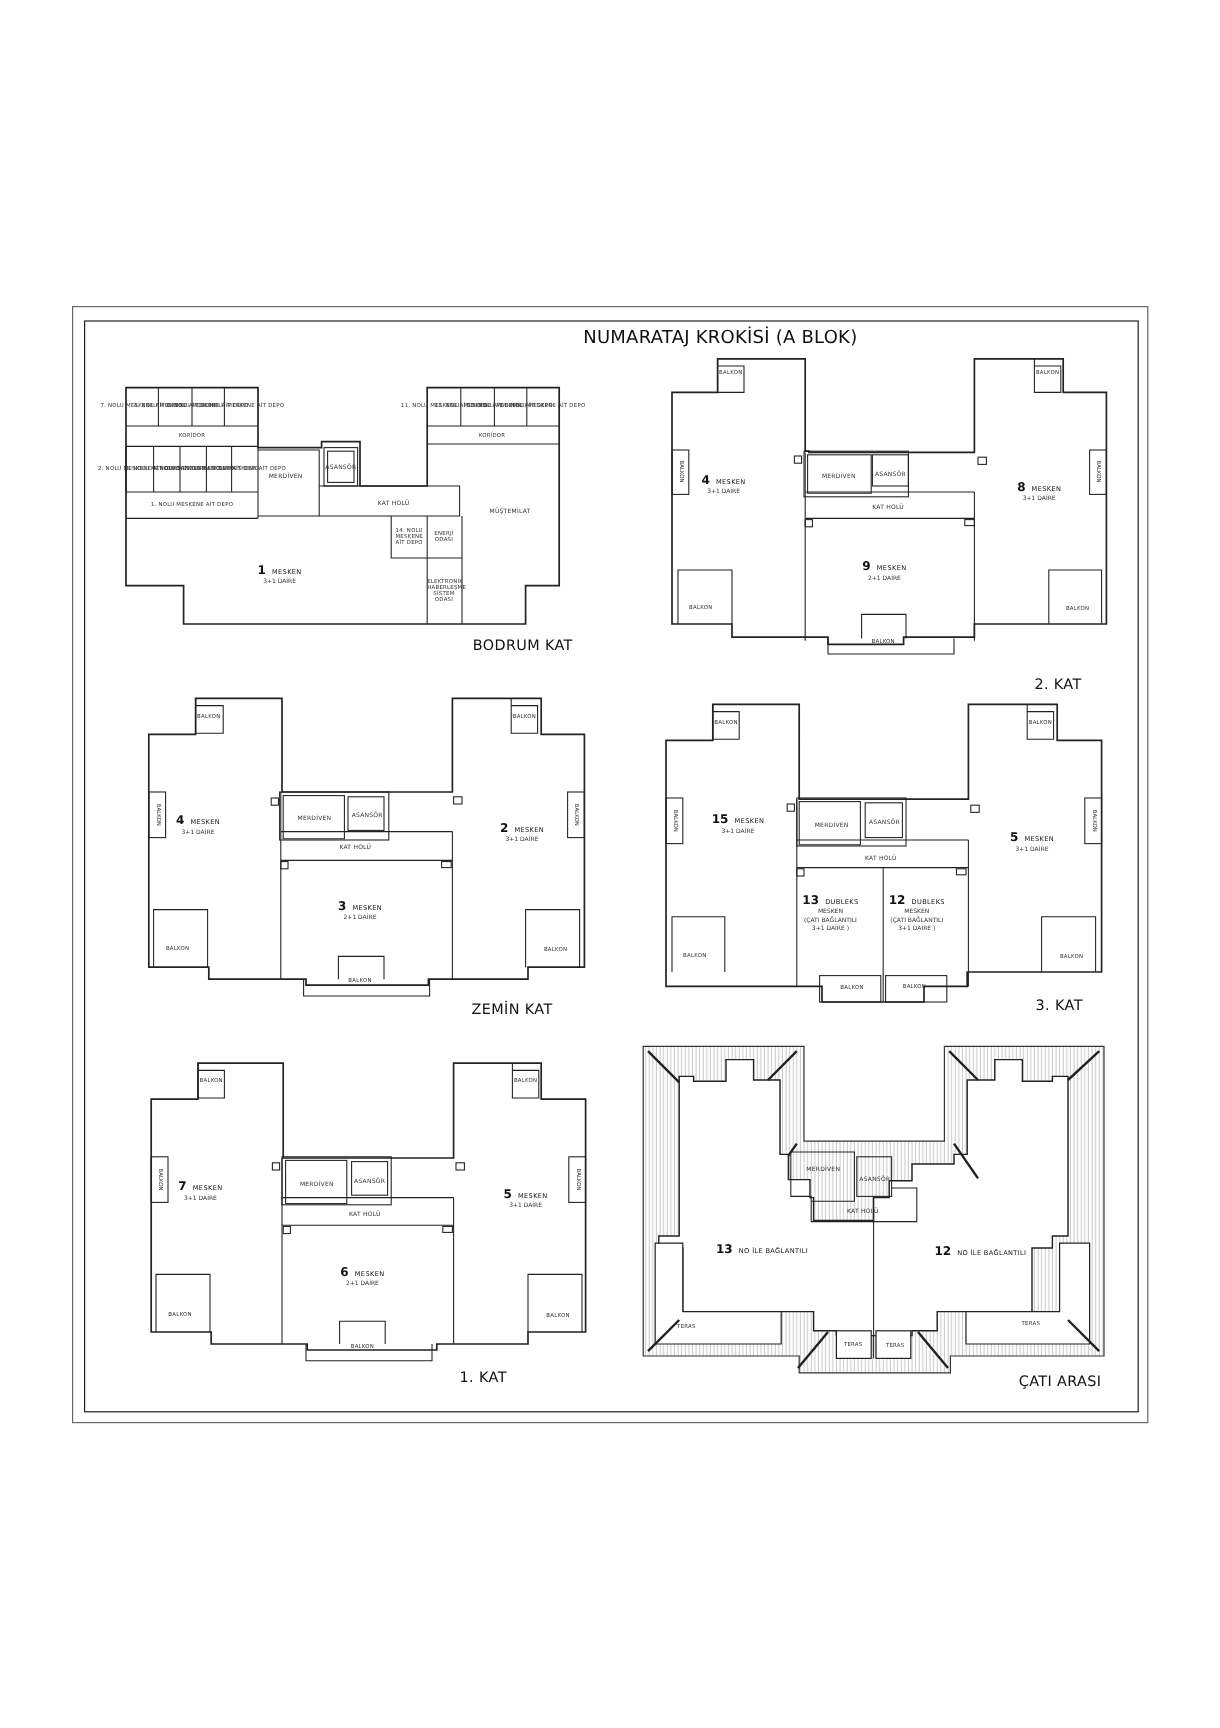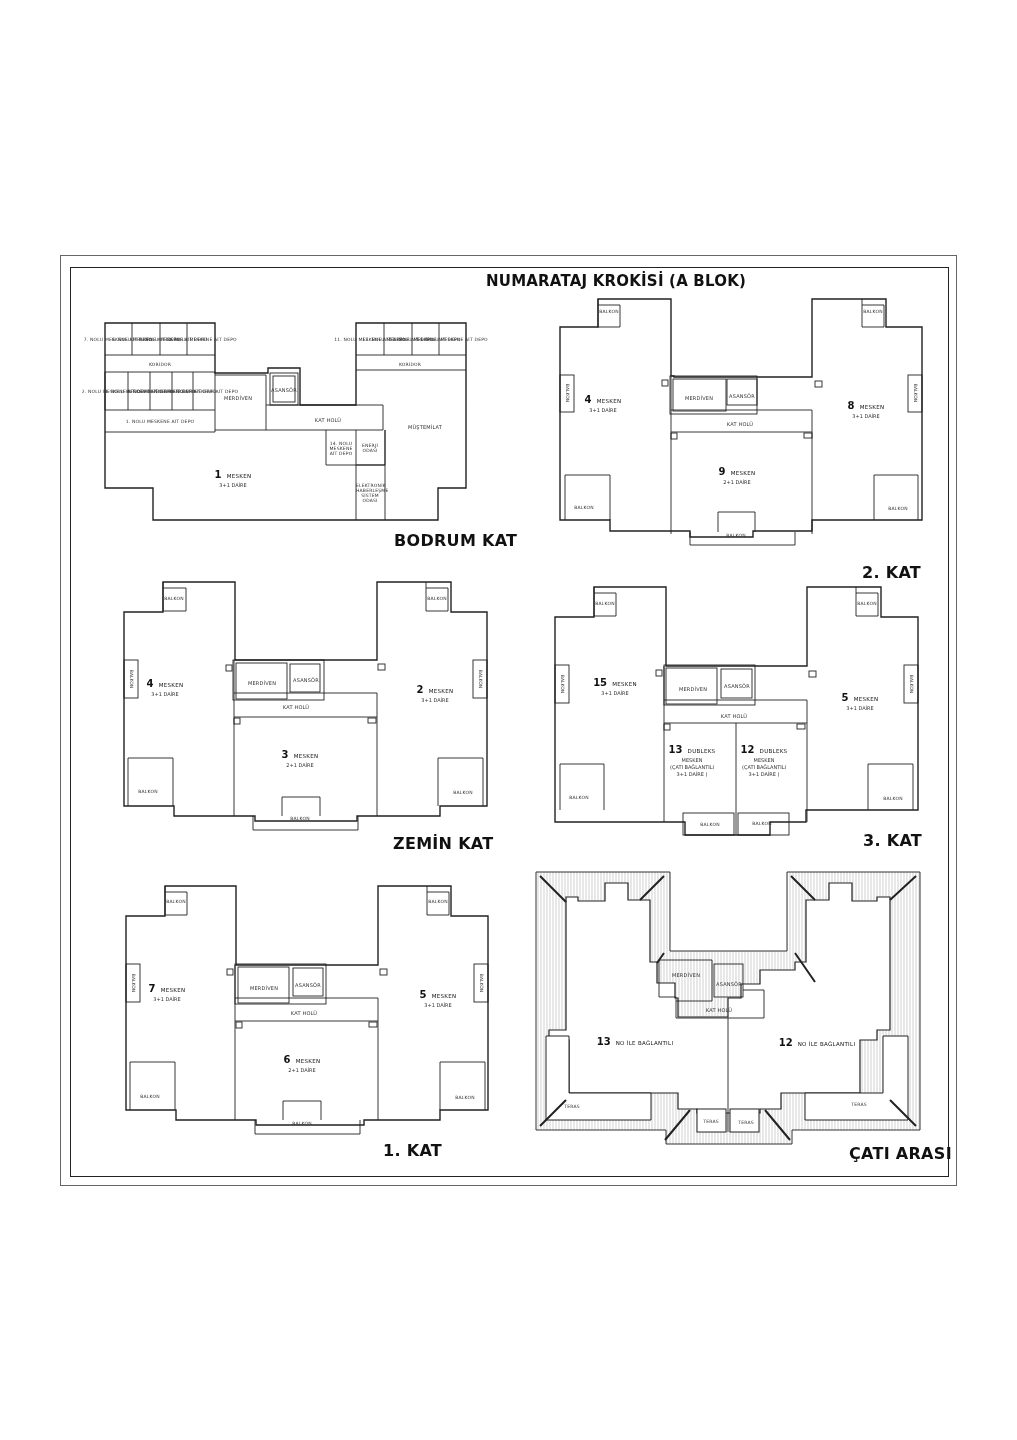--- a/index.html
+++ b/index.html
@@ -10,22 +10,22 @@
   svg.plans .w{fill:none;stroke:#222;stroke-width:1.4;}
   svg.plans .t{fill:none;stroke:#222;stroke-width:0.9;}
   svg.plans .hatch{fill:url(#hatch);stroke:#333;stroke-width:1;}
   .lbl{position:absolute;font-size:4.5px;line-height:5px;text-align:center;color:#333;white-space:pre-line;transform:translate(-50%,-50%);letter-spacing:0.2px;}
   .lbl.s{font-size:5px;}
   .unit{position:absolute;transform:translate(-50%,-50%);text-align:center;white-space:nowrap;}
   .unit .num{font-weight:bold;font-size:10px;}
   .unit .nm{font-size:5.5px;letter-spacing:0.3px;}
   .unit .sub{display:block;font-size:5px;color:#333;line-height:7px;white-space:pre-line;}
   .vlbl{position:absolute;font-size:4.5px;color:#333;transform:translate(-50%,-50%) rotate(90deg);white-space:nowrap;}
-  .floor{position:absolute;font-weight:bold;font-size:16px;letter-spacing:0.3px;white-space:nowrap;}
-  .title{position:absolute;left:486px;top:272px;font-size:15px;letter-spacing:0.2px;white-space:nowrap;font-weight:bold;}
+  .floor{position:absolute;font-weight:normal;font-size:12px;letter-spacing:0.3px;white-space:nowrap;}
+  .title{position:absolute;left:486px;top:272px;font-size:15px;letter-spacing:0.2px;white-space:nowrap;}
 </style>
 </head>
 <body>
 
 <div class="frame-outer"></div>
 <div class="frame-inner"></div>
 
 <div class="title">NUMARATAJ KROKİSİ (A BLOK)</div>
 
 <svg class="plans" viewBox="0 0 1017 1440">

